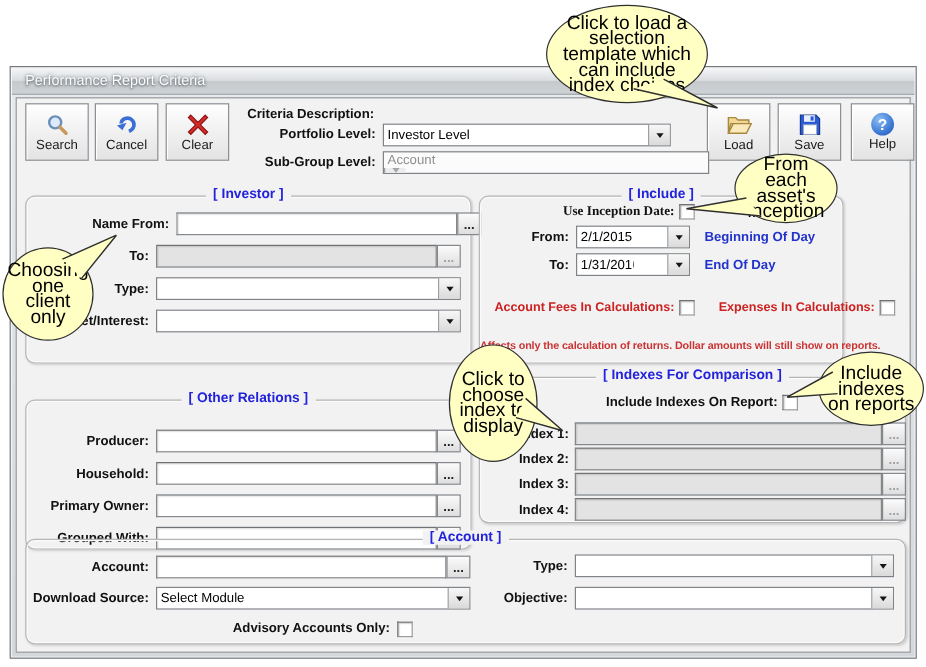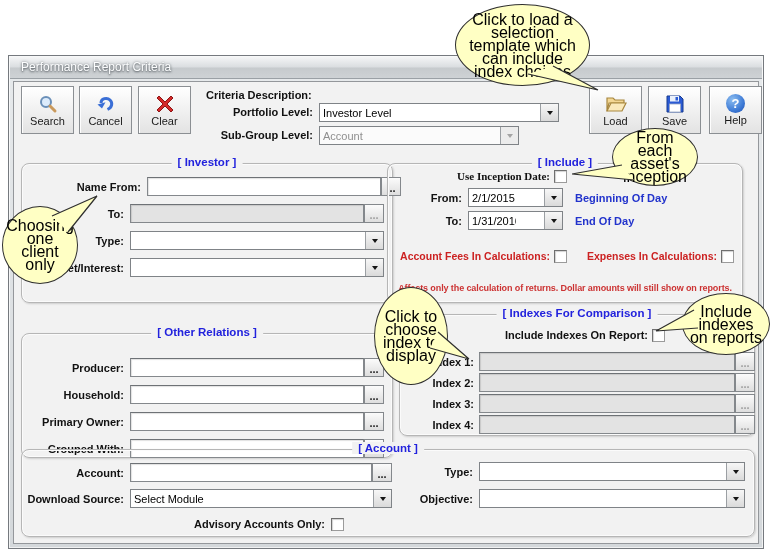--- a/index.html
+++ b/index.html
@@ -132,21 +132,21 @@
 
     <div class="lbl" style="position:absolute;left:197px;top:33px;">Criteria Description:</div>
     <div class="lbl" style="position:absolute;left:150px;top:50px;width:154px;text-align:right;">Portfolio Level:</div>
     <div class="combo" style="position:absolute;left:310px;top:47px;width:240px;">
       <span class="ctext">Investor Level</span>
       <span class="cbtn">
           <span class="arr"></span>
         </span>
     </div>
     <div class="lbl" style="position:absolute;left:150px;top:73px;width:154px;text-align:right;">Sub-Group Level:</div>
-    <div class="combo disabled" style="position:absolute;left:310px;top:70px;width:200px;">
+    <div class="combo disabled" style="position:absolute;left:310px;top:70px;width:272px;flex-direction:column;">
       <span class="ctext">Account</span>
       <span class="cbtn">
           <span class="arr"></span>
         </span>
     </div>
 
     <div class="gbox" style="left:12px;top:107px;width:372px;height:140px;">
       <div class="gtitle">[ Investor ]</div>
       <div class="frow" style="left:17px;top:13px;width:362px;">
         <div class="lbl lblcol" style="width:108px;padding-right:6px;">Name From:</div>
@@ -171,21 +171,21 @@
         <div class="lbl lblcol" style="width:108px;padding-right:6px;">Market/Interest:</div>
         <div class="combo" style="flex:1;">
           <span class="ctext"></span>
           <span class="cbtn">
               <span class="arr"></span>
             </span>
         </div>
       </div>
     </div>
 
-    <div class="gbox" style="left:378px;top:107px;width:356px;height:140px;">
+    <div class="gbox" style="left:390px;top:107px;width:304px;height:140px;">
       <div class="gtitle">[ Include ]</div>
       <div class="frow" style="left:0;top:4px;width:352px;height:16px;">
         <div class="lbl lblcol" style="width:166px;padding-right:4px;font-family:Liberation Serif, serif;">Use Inception Date:</div>
         <div class="checkbox"></div>
       </div>
       <div class="frow" style="left:0;top:24px;width:352px;">
         <div class="lbl lblcol" style="width:80px;padding-right:6px;">From:</div>
         <div class="combo" style="width:95px;">
           <span class="ctext">2/1/2015</span>
           <span class="cbtn">

